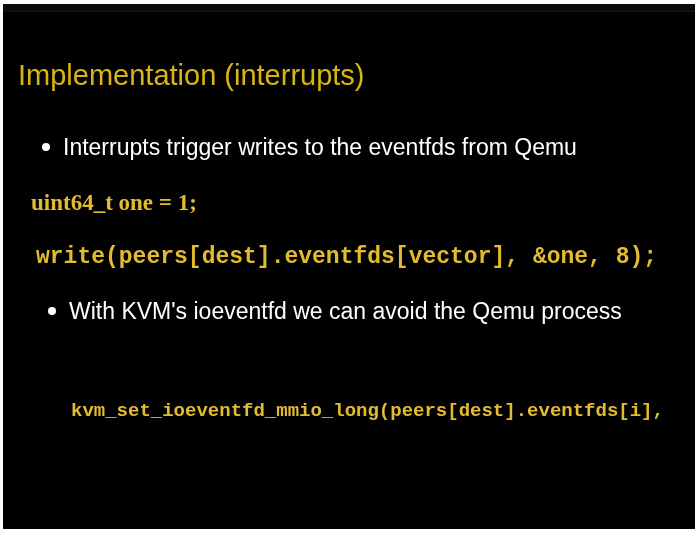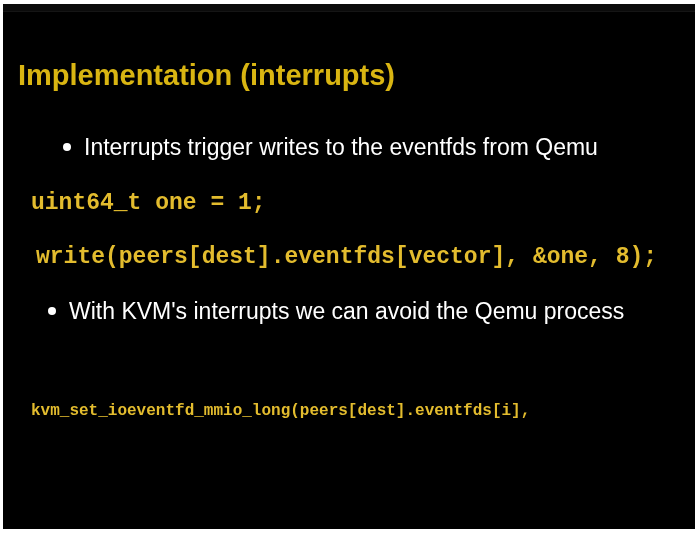--- a/index.html
+++ b/index.html
@@ -20,32 +20,32 @@
     position: absolute;
     left: 0; top: 0; width: 100%; height: 7px;
     background: #0b0b0b;
     border-bottom: 1px solid #151515;
   }
   .slide-title {
     position: absolute;
     left: 15px; top: 36px;
     font-family: "Liberation Sans", sans-serif;
     font-size: 29px;
-    font-weight: bold;
+    font-weight: normal;
     color: #d9b512;
     letter-spacing: 0px;
     white-space: nowrap;
   }
   .bullet-row {
     position: absolute;
     display: flex;
     align-items: flex-start;
     white-space: nowrap;
   }
-  .bullet-row.b1 { left: 60px; top: 129px; justify-content: space-between; }
+  .bullet-row.b1 { left: 39px; top: 129px; justify-content: space-between; }
   .bullet-row.b2 { left: 45px; top: 293px; }
   .bullet-dot {
     width: 8px; height: 8px;
     border-radius: 50%;
     background: #ffffff;
     margin-top: 10px;
     flex: 0 0 auto;
   }
   .bullet-text {
     margin-left: 13px;
@@ -55,22 +55,22 @@
     line-height: 28px;
   }
   .code {
     position: absolute;
     font-family: "Liberation Mono", "DejaVu Sans Mono", monospace;
     font-weight: bold;
     color: #e3bc2e;
     white-space: pre;
   }
   .code-large { font-size: 23px; line-height: 26px; }
-  .code-small { font-size: 16px; line-height: 22px; }
-  .code1 { left: 28px; top: 186px; }
+  .code-small { font-size: 19px; line-height: 22px; margin-left: 40px; }
+  .code1 { left: 28px; top: 186px; font-family: Liberation Serif, serif; }
   .code2 { left: 25px; top: 240px; margin-left: 8px; }
   .code3 { left: 28px; top: 352px; }
 </style>
 </head>
 <body>
 
 <div class="slide">
   <div class="top-band"></div>
 
   <h1 class="slide-title">Implementation (interrupts)</h1>
@@ -79,19 +79,19 @@
     <span class="bullet-dot"></span>
     <span class="bullet-text">Interrupts trigger writes to the eventfds from Qemu</span>
   </div>
 
   <div class="code code-large code1">uint64_t one = 1;</div>
 
   <div class="code code-large code2">write(peers[dest].eventfds[vector], &amp;one, 8);</div>
 
   <div class="bullet-row b2">
     <span class="bullet-dot"></span>
-    <span class="bullet-text">With KVM's interrupts we can avoid the Qemu process</span>
+    <span class="bullet-text">With KVM's ioeventfd we can avoid the Qemu process</span>
   </div>
 
   <div class="code code-small code3">
     <div>kvm_set_ioeventfd_mmio_long(peers[dest].eventfds[i],</div>
   </div>
 </div>
 
 </body></html>

